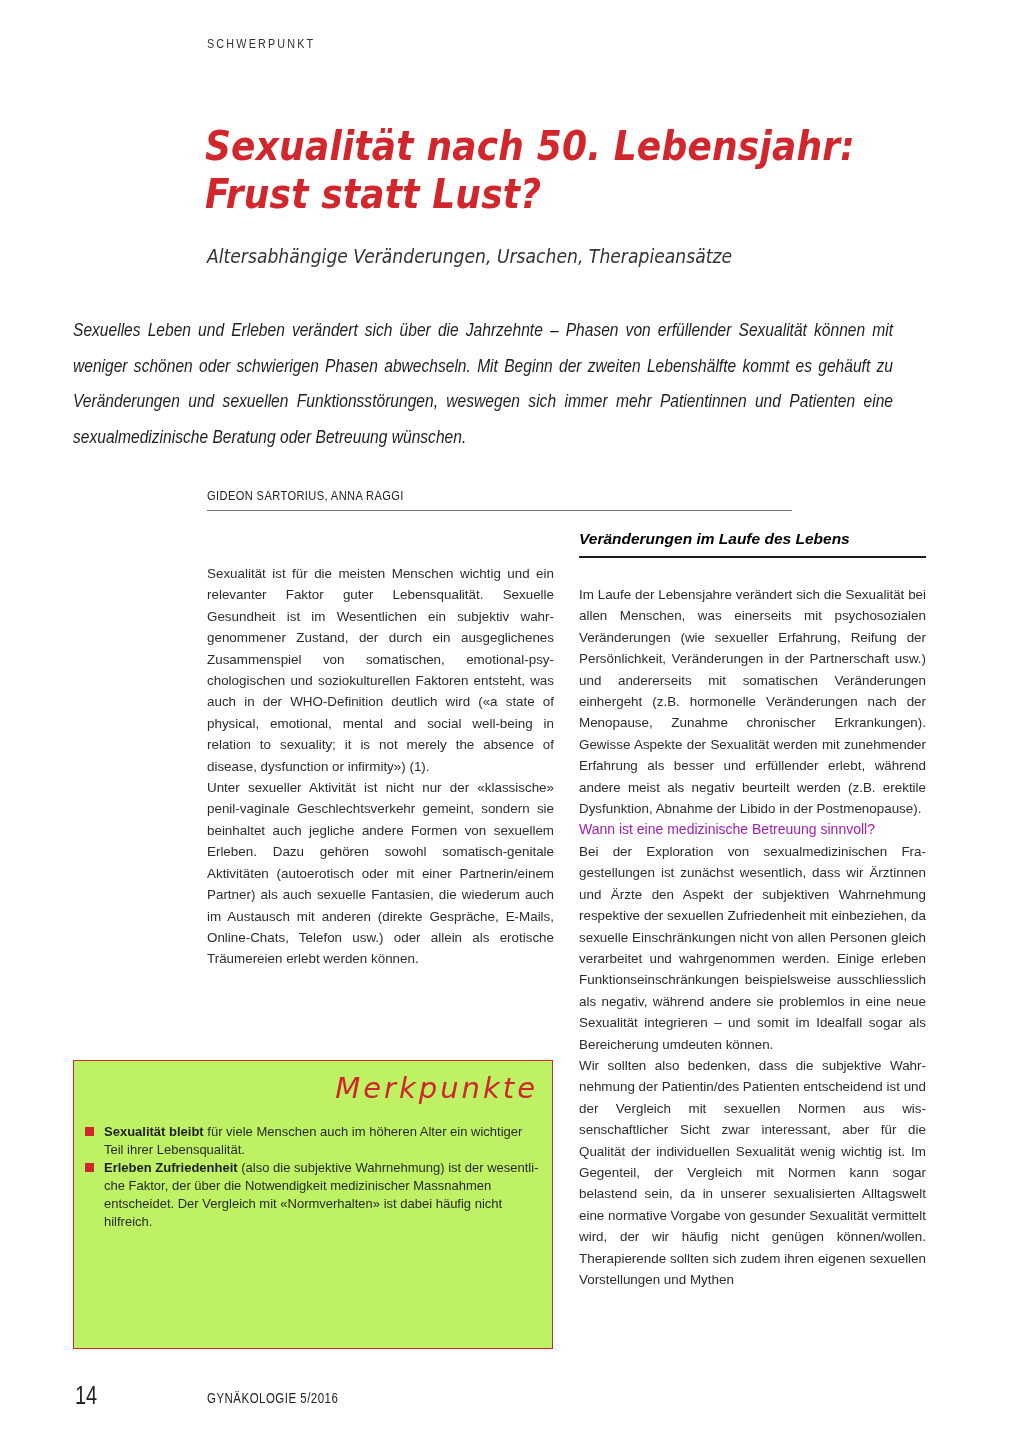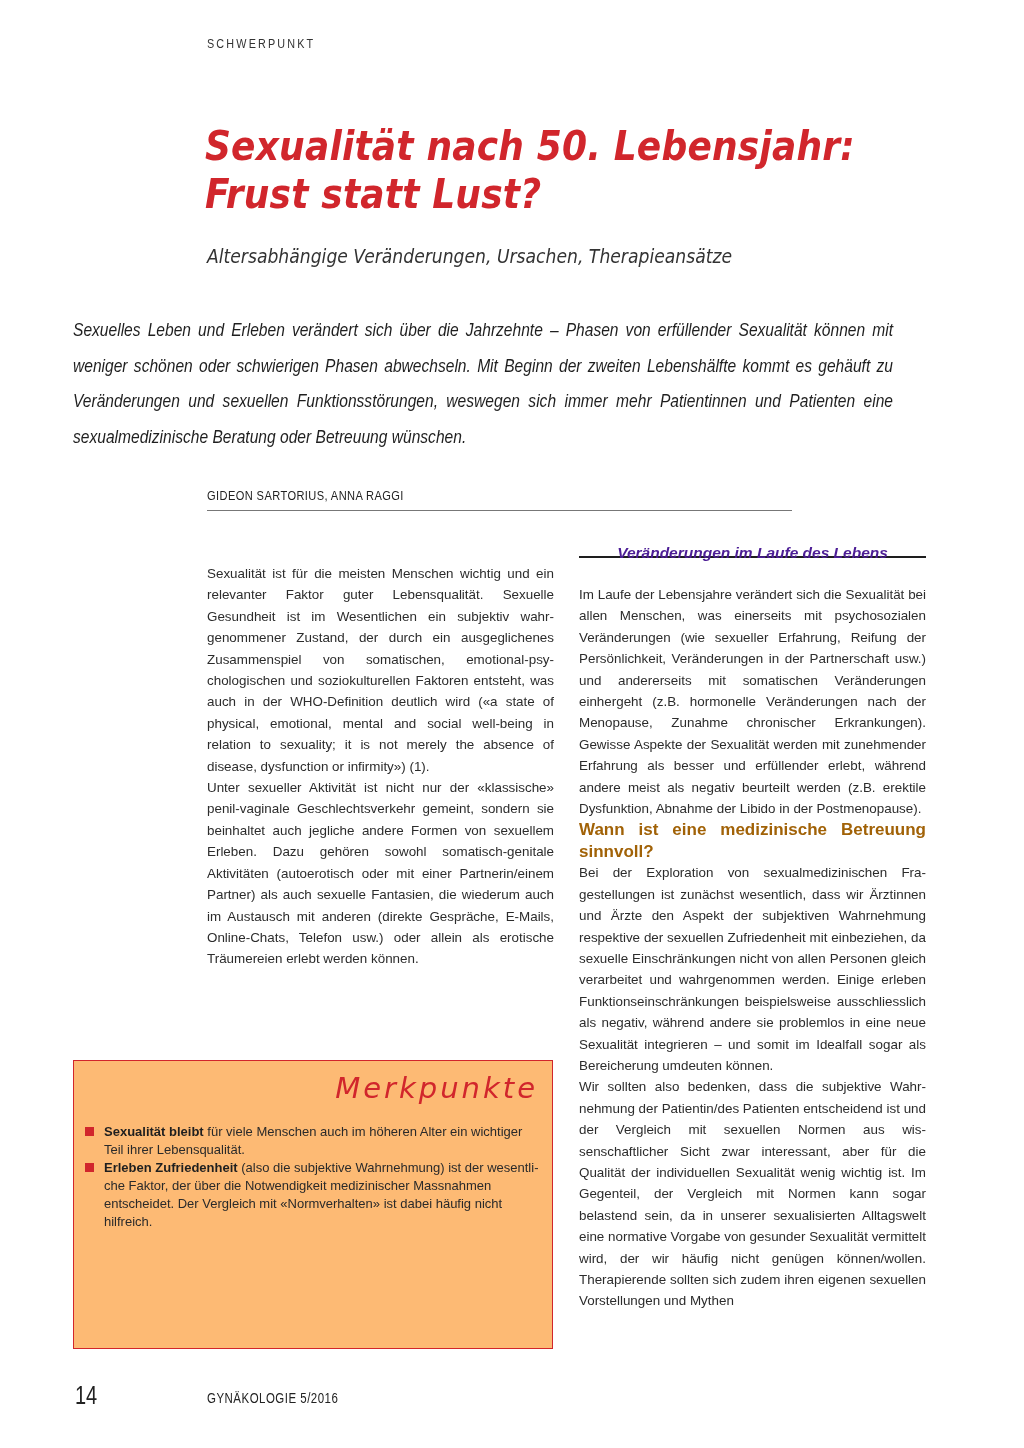--- a/index.html
+++ b/index.html
@@ -44,28 +44,28 @@
   .col {
     position: absolute; font-size: 13.4px; line-height: 21.4px; color: #2c2c2c;
     text-align: justify; text-align-last: left; hyphens: manual;
   }
   .col p { margin: 0; }
   .col-left { left: 207px; top: 563px; width: 347px; }
   .col-right { left: 579px; top: 584px; width: 347px; }
 
   .right-rule { position: absolute; left: 579px; top: 556px; width: 347px; height: 1.5px; background: #1e1e1e; }
   .right-heading {
-    position: absolute; left: 579px; top: 544px; width: 347px; text-align: center;
-    font-style: italic; font-weight: bold; font-size: 15.5px; color: #4c1d95;
+    position: absolute; left: 579px; top: 530px; width: 347px; text-align: left;
+    font-style: italic; font-weight: bold; font-size: 15.5px; color: #000000;
   }
-  .subheading { font-weight: bold; font-size: 17px; color: #a16207; margin-top: 21px; }
+  .subheading { font-weight: normal; font-size: 14px; color: #a21caf; margin-top: 21px; }
 
   .box {
     position: absolute; left: 73px; top: 1060px; width: 480px; height: 289px;
-    background: #fdba74; border: 1.5px solid #d1262c;
+    background: #bef264; border: 1.5px solid #d1262c;
   }
   .box-title {
     position: absolute; right: 14px; top: 10px;
     font-family: "DejaVu Sans", sans-serif; font-style: italic; font-size: 29px;
     letter-spacing: 3px; color: #d1262c; font-weight: normal;
   }
   .box-list { position: absolute; left: 11px; top: 62px; width: 455px; list-style: none; }
   .box-list li {
     position: relative; padding-left: 19px;
     font-size: 13px; line-height: 18px; color: #2a2a2a;

